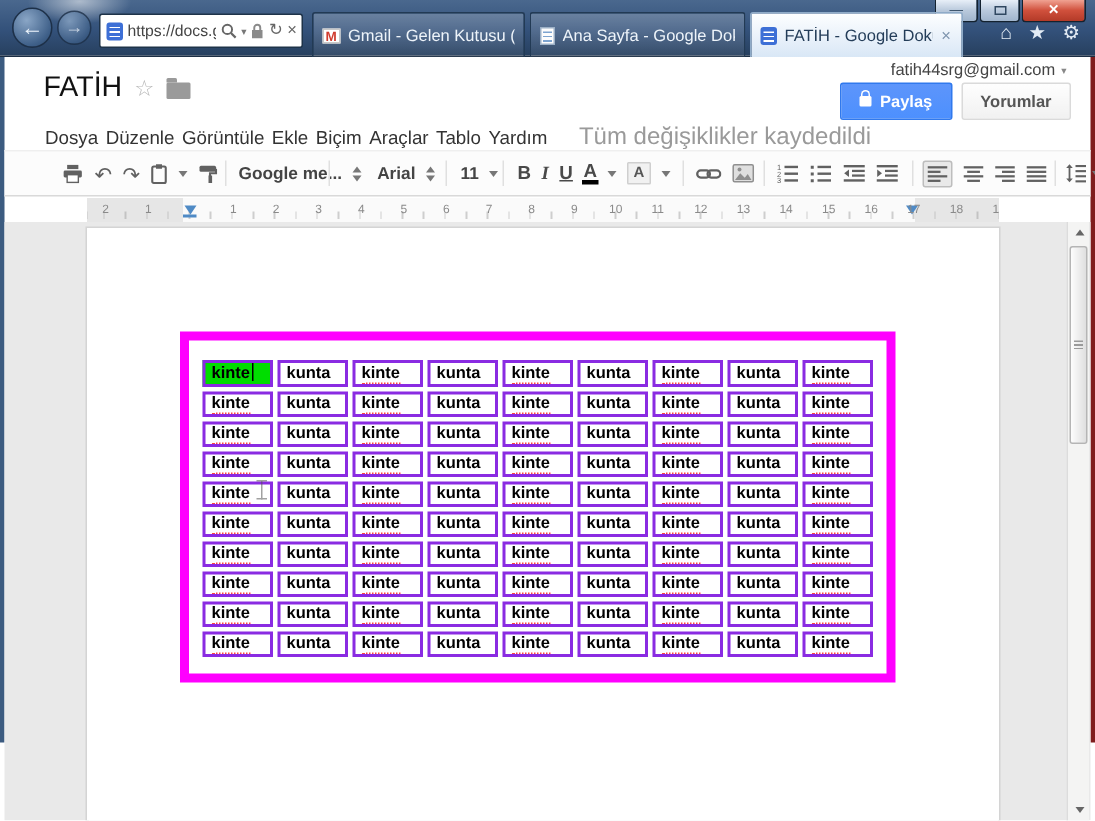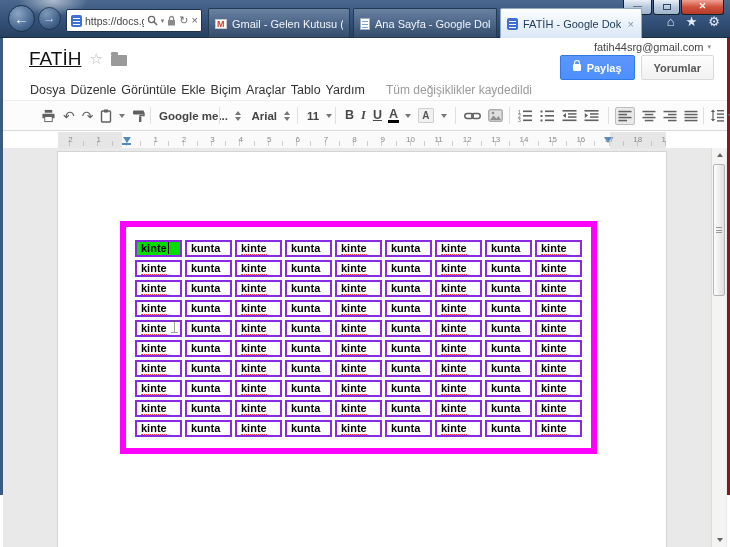--- a/index.html
+++ b/index.html
@@ -59,38 +59,38 @@
 
   
   .app{position:absolute;left:0;top:38px;width:730px;height:457px;background:#fff;
     border-left:3px solid #3c5b80;border-right:3px solid #7f1d1d;}
 
   .email-row{position:absolute;top:3px;right:16px;font-size:11px;color:#444;
     display:flex;align-items:center;gap:4px;}
   .email-row .caret{font-size:7px;color:#888;}
 
   .title-row{position:absolute;left:26px;top:10px;display:flex;align-items:center;gap:8px;}
-  .doc-title{font-size:19px;color:#111;text-decoration:underline;}
+  .doc-title{font-size:19px;color:#111;}
   .title-star{color:#b8b8b8;font-size:15px;}
   .folder-icon{width:16px;height:11px;background:#9a9a9a;border-radius:1px;position:relative;margin-top:2px;}
   .folder-icon::before{content:"";position:absolute;left:0;top:-3px;width:7px;height:3px;
     background:#9a9a9a;border-radius:1px 1px 0 0;}
 
   .actions{position:absolute;top:17px;right:13px;display:flex;gap:6px;}
   .btn{height:25px;border-radius:2px;font-size:11px;font-weight:bold;
     display:flex;align-items:center;gap:6px;padding:0 12px;}
   .btn-comments{background:linear-gradient(#fefefe,#f1f1f1);border:1px solid #dadada;color:#555;}
   .btn-share{background:linear-gradient(#5d95fb,var(--accent-blue));border:1px solid #3079ed;color:#fff;}
   .lock-icon{width:8px;height:7px;background:#fff;border-radius:1px;position:relative;display:inline-block;}
   .lock-icon::before{content:"";position:absolute;left:1px;top:-4px;width:4px;height:4px;
     border:1.5px solid #fff;border-bottom:none;border-radius:3px 3px 0 0;}
 
   .menu-row{position:absolute;left:27px;top:45px;display:flex;align-items:center;
     gap:5px;font-size:12.5px;color:#333;}
-  .menu-row .saved{margin-left:16px;color:#9a9a9a;font-size:12px;}
+  .menu-row .saved{margin-left:16px;color:#9a9a9a;font-size:16px;}
 
   
   .toolbar{position:absolute;left:0;top:62px;width:100%;height:31px;
     border-top:1px solid #efefef;border-bottom:1px solid #d9d9d9;background:#fcfcfc;}
   .tbi{position:absolute;top:0;height:29px;display:flex;align-items:center;gap:7px;color:#616161;}
   .tb-sep{position:absolute;top:6px;width:1px;height:17px;background:#e0e0e0;}
   .tb-glyph{font-size:14px;line-height:1;color:#616161;}
   .dd-label{font-size:11.5px;font-weight:bold;color:#444;white-space:nowrap;}
   .updown{display:inline-flex;flex-direction:column;gap:2px;}
   .updown i{width:0;height:0;border-left:3.5px solid transparent;border-right:3.5px solid transparent;}

